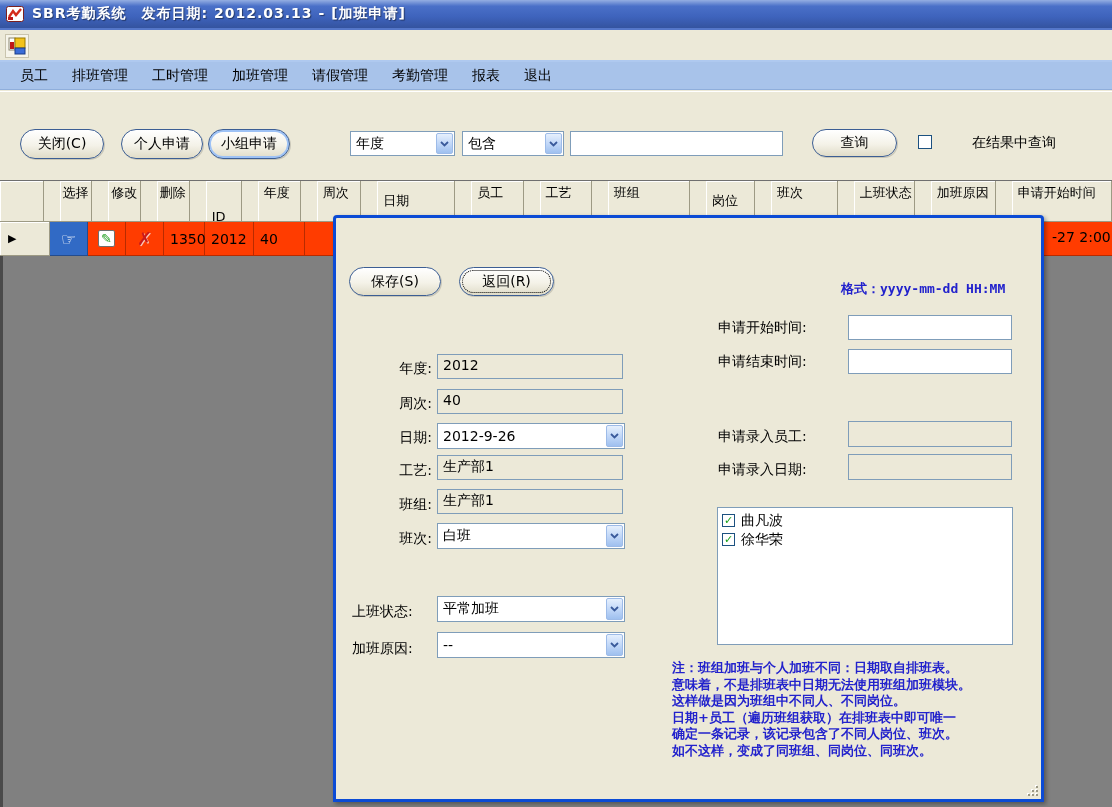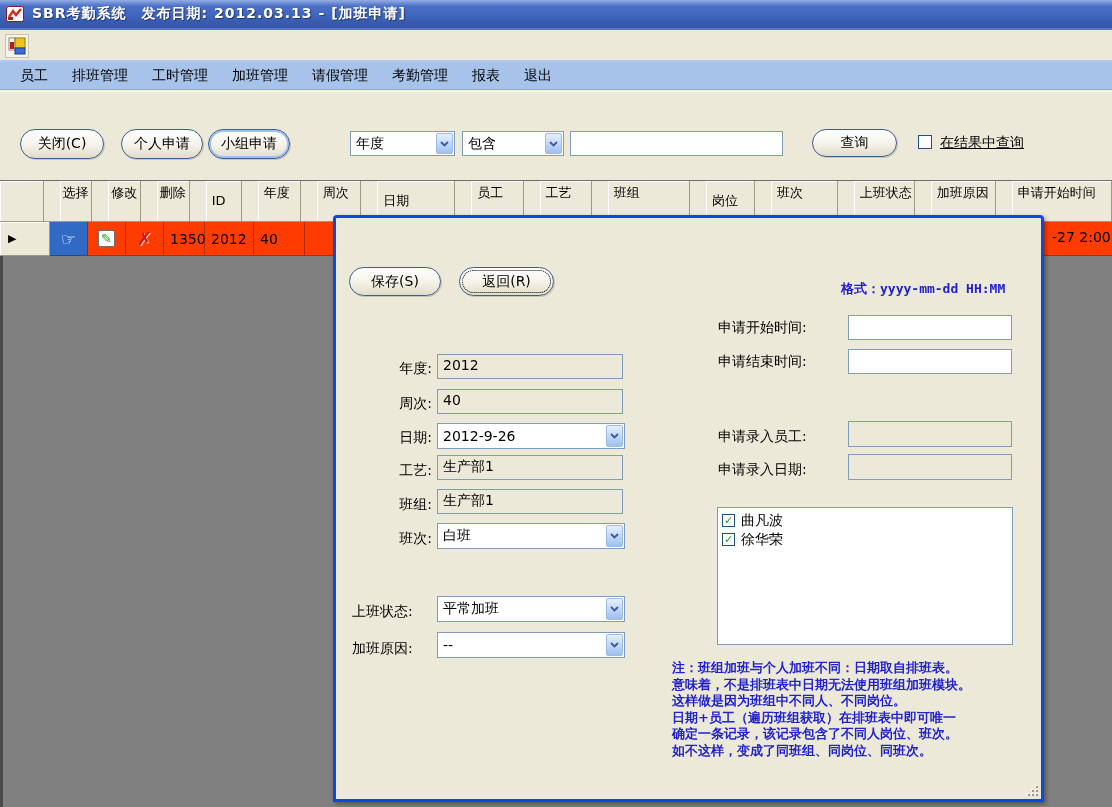--- a/index.html
+++ b/index.html
@@ -157,29 +157,29 @@
       <span>包含</span>
       <span class="arw">
         <svg width="9" height="6" viewBox="0 0 9 6">
             <path d="M1 1 L4.5 4.5 L8 1" stroke="#3A5A9B" stroke-width="1.8" fill="none"></path>
           </svg>
       </span>
     </div>
     <input class="abs field" style="left: 570px; top: 39px; width: 213px; height: 25px;" value="">
     <div class="abs xpbtn" style="left:812px; top:37px; width:85px; height:28px;">查询</div>
     <span class="abs xpcheck" style="left:918px; top:43px;"></span>
-    <span class="abs lbl" style="left:940px; top:42px;text-decoration:underline;">在结果中查询</span>
+    <span class="abs lbl" style="left:972px; top:42px;">在结果中查询</span>
   </div>
 
   <div class="abs grid-head">
     <div class="hcell" style="width:50px;"></div>
     <div class="hcell cen" style="width:38px;">选择</div>
     <div class="hcell cen" style="width:38px;">修改</div>
     <div class="hcell cen" style="width:38px;">删除</div>
-    <div class="hcell" style="width:41px; padding-top:12px;">ID</div>
+    <div class="hcell" style="width:41px; padding-top:28px;">ID</div>
     <div class="hcell" style="width:49px;">年度</div>
     <div class="hcell" style="width:51px;">周次</div>
     <div class="hcell" style="width:90px; padding-top:12px;">日期</div>
     <div class="hcell" style="width:60px;">员工</div>
     <div class="hcell" style="width:60px;">工艺</div>
     <div class="hcell" style="width:95px;">班组</div>
     <div class="hcell" style="width:56px; padding-top:12px;">岗位</div>
     <div class="hcell" style="width:77px;">班次</div>
     <div class="hcell" style="width:70px;">上班状态</div>
     <div class="hcell" style="width:75px;">加班原因</div>

